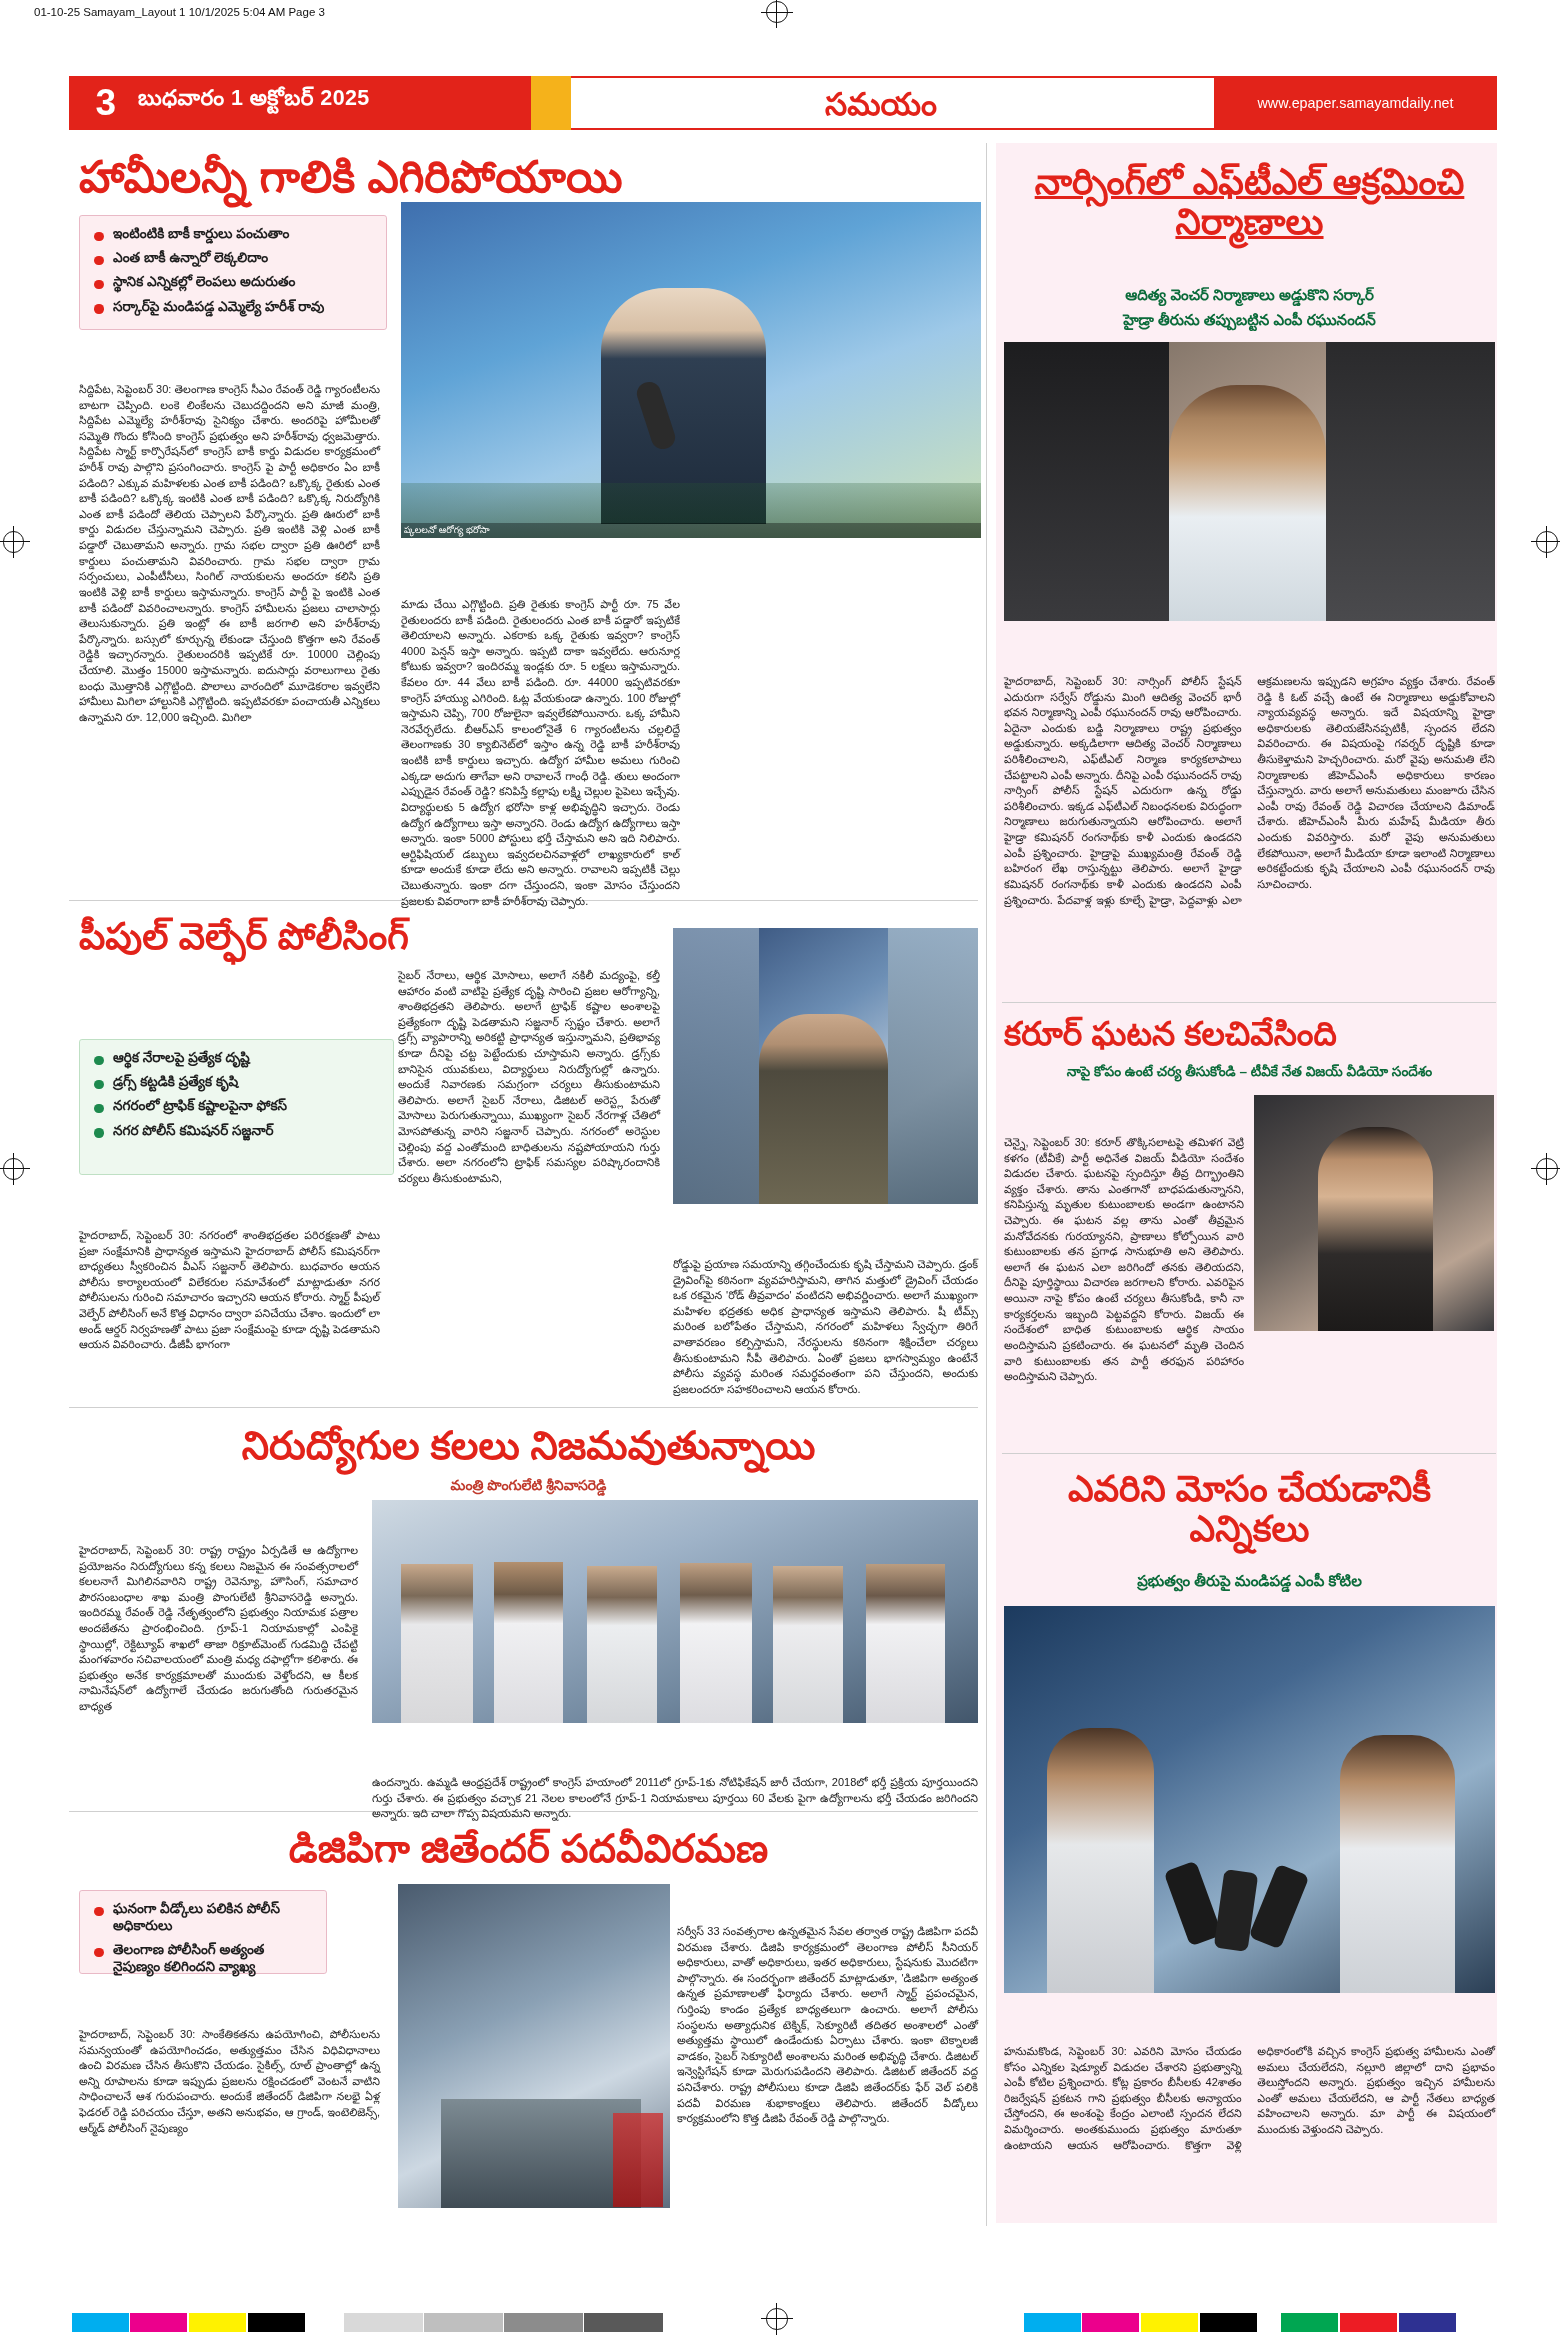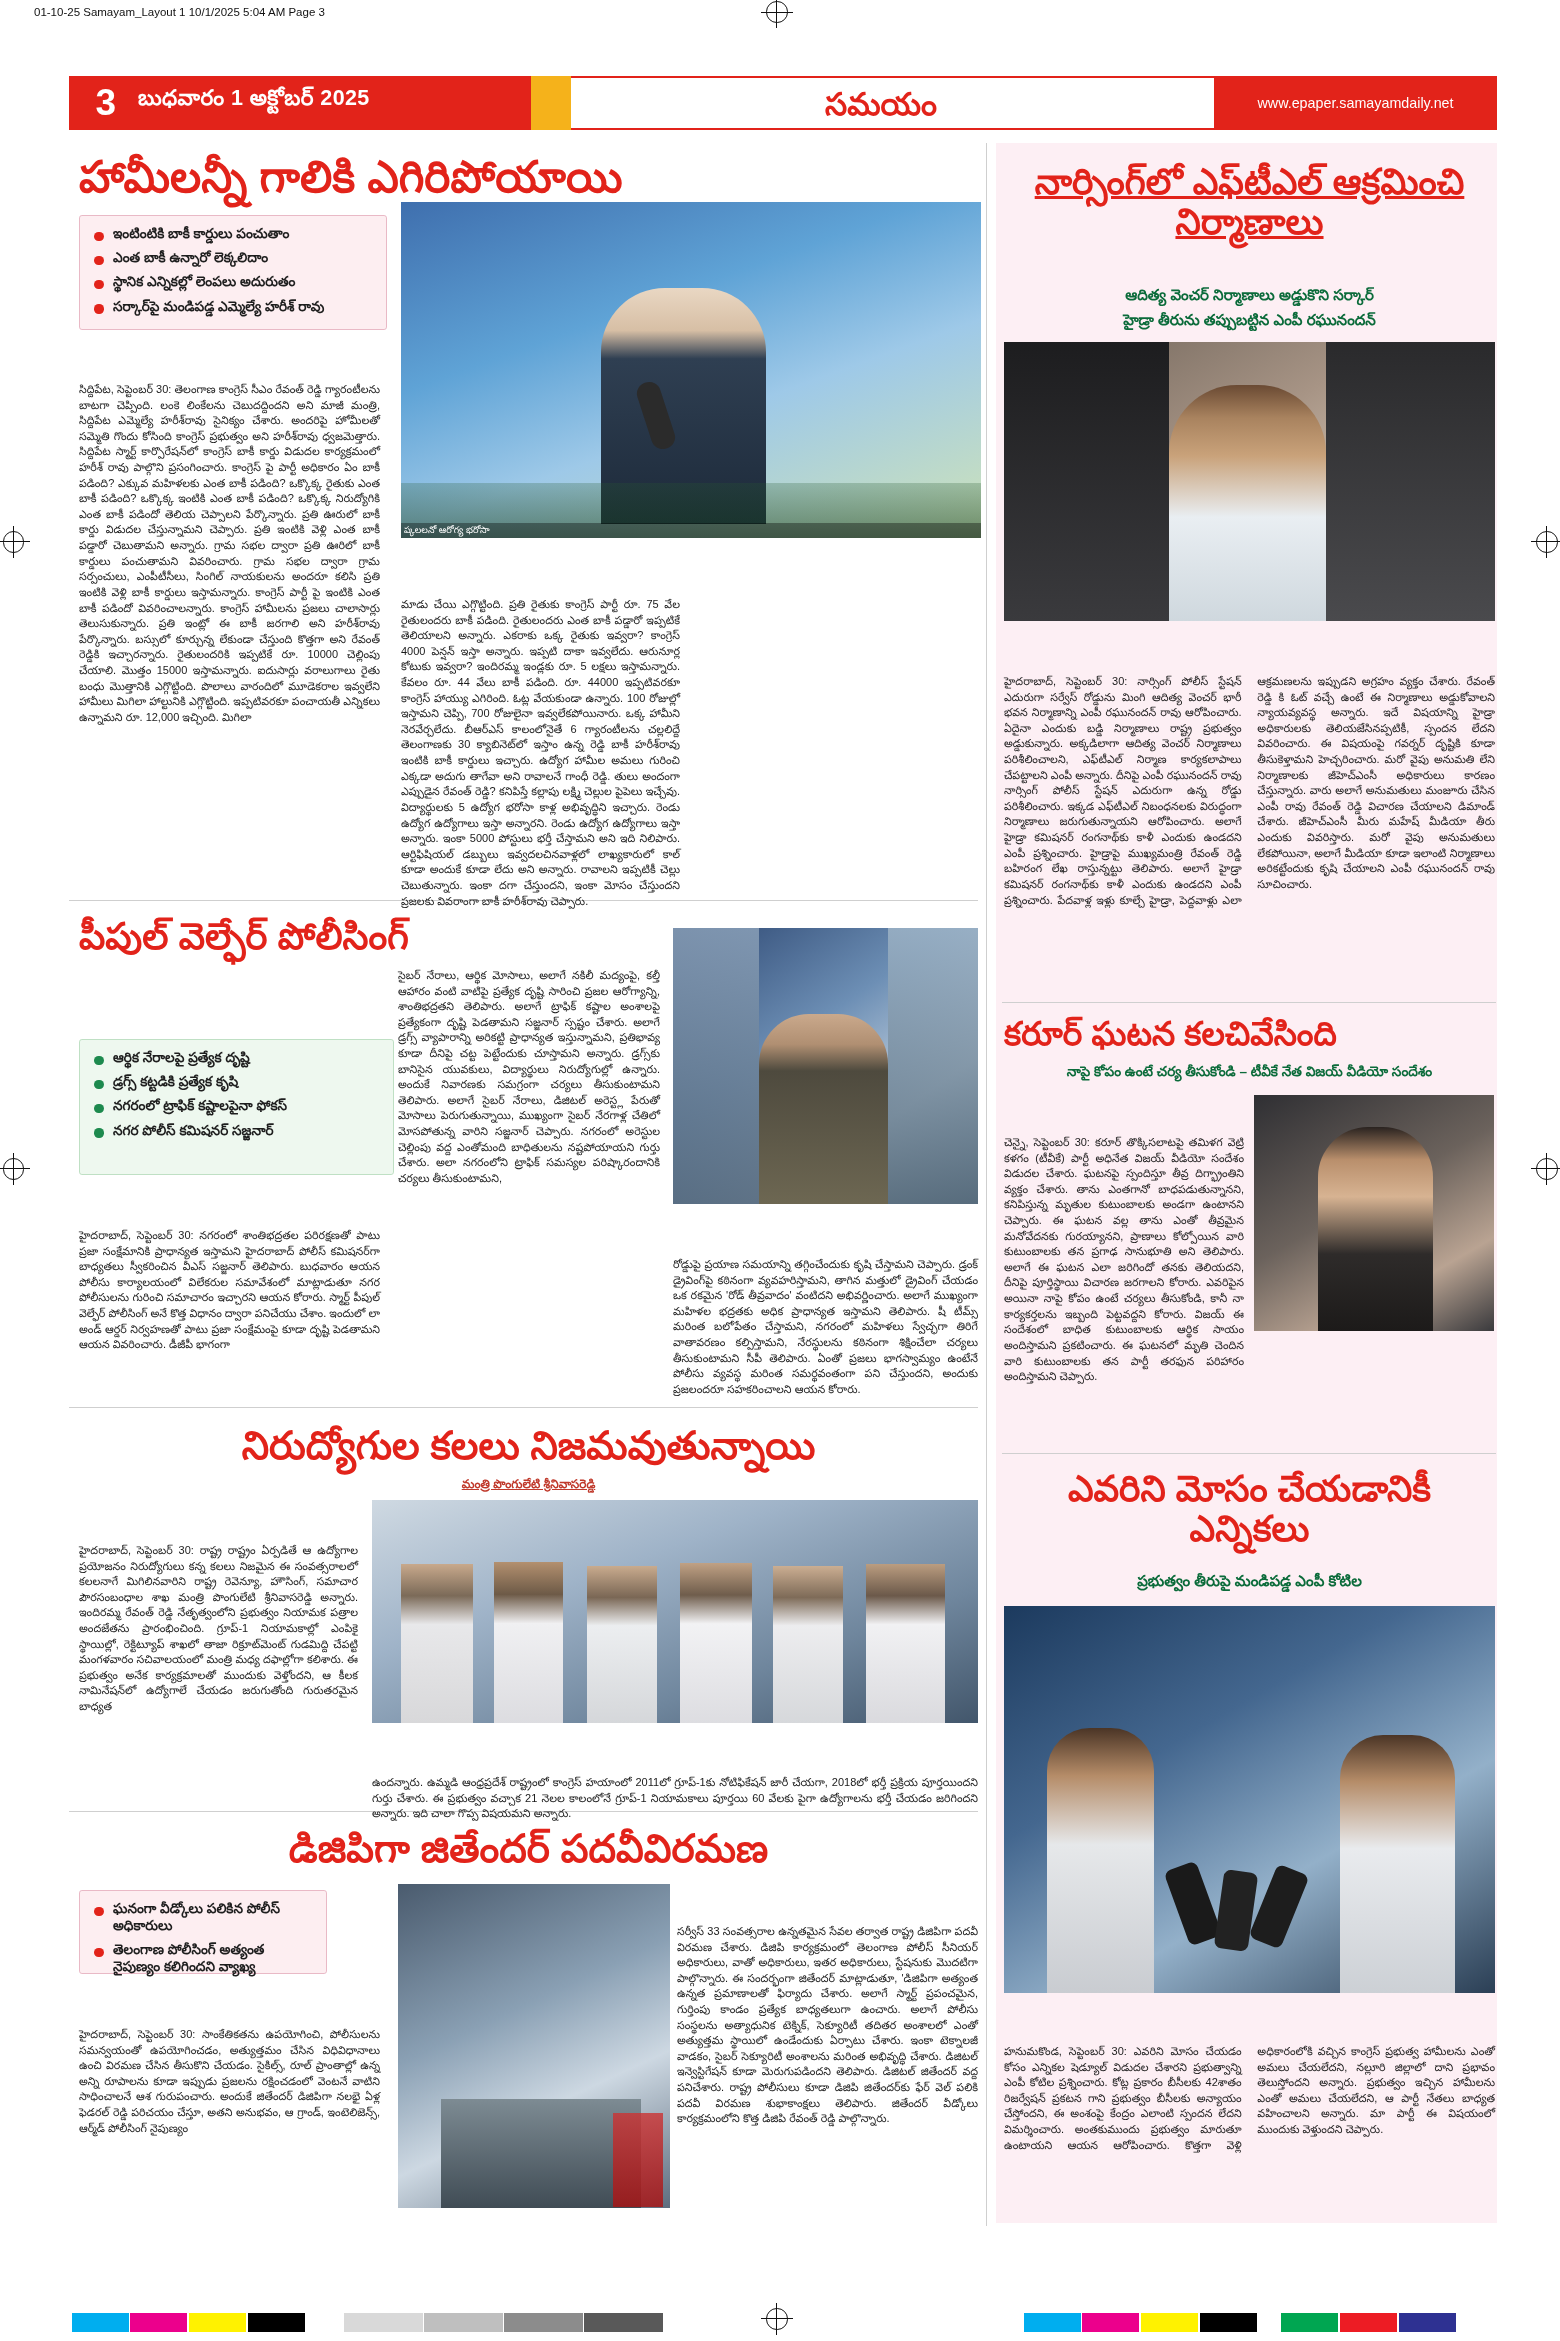--- a/index.html
+++ b/index.html
@@ -202,21 +202,21 @@
     <div style="position:absolute; left:86px; top:86px; width:129px; height:190px; background:linear-gradient(180deg,#caa98c 0%,#b08f72 16%,#4e4a3e 30%,#6d6752 100%);border-radius:50px 50px 0 0;"></div>
     <div style="position:absolute; left:0; top:0; width:86px; height:276px; background:linear-gradient(180deg,#8aa0b8,#4c6176);opacity:.85;"></div>
     <div style="position:absolute; left:215px; top:0; width:90px; height:276px; background:linear-gradient(180deg,#9db3c6,#516677);opacity:.85;"></div>
   </div>
 
   <div class="body" style="left:79px; top:1188px; width:301px; height:206px;">హైదరాబాద్, సెప్టెంబర్ 30: నగరంలో శాంతిభద్రతల పరిరక్షణతో పాటు ప్రజా సంక్షేమానికి ప్రాధాన్యత ఇస్తామని హైదరాబాద్ పోలీస్ కమిషనర్‌గా బాధ్యతలు స్వీకరించిన వీఎస్ సజ్జనార్ తెలిపారు. బుధవారం ఆయన పోలీసు కార్యాలయంలో విలేకరుల సమావేశంలో మాట్లాడుతూ నగర పోలీసులను గురించి సమాచారం ఇచ్చారని ఆయన కోరారు. స్మార్ట్ పీపుల్ వెల్ఫేర్ పోలీసింగ్ అనే కొత్త విధానం ద్వారా పనిచేయు చేశాం. ఇందులో లా అండ్ ఆర్డర్ నిర్వహణతో పాటు ప్రజా సంక్షేమంపై కూడా దృష్టి పెడతామని ఆయన వివరించారు. డీజీపీ భాగంగా</div>
   <div class="body" style="left:398px; top:928px; width:262px; height:467px;">సైబర్ నేరాలు, ఆర్థిక మోసాలు, అలాగే నకిలీ మద్యంపై, కల్తీ ఆహారం వంటి వాటిపై ప్రత్యేక దృష్టి సారించి ప్రజల ఆరోగ్యాన్ని, శాంతిభద్రతని తెలిపారు. అలాగే ట్రాఫిక్ కష్టాల అంశాలపై ప్రత్యేకంగా దృష్టి పెడతామని సజ్జనార్ స్పష్టం చేశారు. అలాగే డ్రగ్స్ వ్యాపారాన్ని అరికట్టి ప్రాధాన్యత ఇస్తున్నామని, ప్రతిభావ్య కూడా దీనిపై చట్ట పెట్టేందుకు చూస్తామని అన్నారు. డ్రగ్స్‌కు బానిసైన యువకులు, విద్యార్థులు నిరుద్యోగుల్లో ఉన్నారు. అందుకే నివారణకు సమగ్రంగా చర్యలు తీసుకుంటామని తెలిపారు. అలాగే సైబర్ నేరాలు, డిజిటల్ అరెస్ట్ల పేరుతో మోసాలు పెరుగుతున్నాయి, ముఖ్యంగా సైబర్ నేరగాళ్ల చేతిలో మోసపోతున్న వారిని సజ్జనార్ చెప్పారు. నగరంలో అరెస్టుల చెల్లింపు వద్ద ఎంతోమంది బాధితులను నష్టపోయాయని గుర్తు చేశారు. అలా నగరంలోని ట్రాఫిక్ సమస్యల పరిష్కారందానికి చర్యలు తీసుకుంటామని,</div>
   <div class="body" style="left:673px; top:1217px; width:305px; height:178px;">రోడ్డుపై ప్రయాణ సమయాన్ని తగ్గించేందుకు కృషి చేస్తామని చెప్పారు. డ్రంక్ డ్రైవింగ్‌పై కఠినంగా వ్యవహరిస్తామని, తాగిన మత్తులో డ్రైవింగ్ చేయడం ఒక రకమైన 'రోడ్ తీవ్రవాదం' వంటిదని అభివర్ణించారు. అలాగే ముఖ్యంగా మహిళల భద్రతకు అధిక ప్రాధాన్యత ఇస్తామని తెలిపారు. షీ టీమ్స్ మరింత బలోపేతం చేస్తామని, నగరంలో మహిళలు స్వేచ్ఛగా తిరిగే వాతావరణం కల్పిస్తామని, నేరస్థులను కఠినంగా శిక్షించేలా చర్యలు తీసుకుంటామని సీపీ తెలిపారు. ఏంతో ప్రజలు భాగస్వామ్యం ఉంటేనే పోలీసు వ్యవస్థ మరింత సమర్థవంతంగా పని చేస్తుందని, అందుకు ప్రజలందరూ సహకరించాలని ఆయన కోరారు.</div>
 
   <div class="hl" style="left:79px; top:1424px; width:899px; font-size:39px; text-align:center;">నిరుద్యోగుల కలలు నిజమవుతున్నాయి</div>
-  <div class="subhl" style="left:79px; top:1477px; width:899px; font-size:12px; text-align:center; color:#c0392b;text-decoration:underline;">మంత్రి పొంగులేటి శ్రీనివాసరెడ్డి</div>
+  <div class="subhl" style="left:79px; top:1477px; width:899px; font-size:14px; text-align:center; color:#c0392b;">మంత్రి పొంగులేటి శ్రీనివాసరెడ్డి</div>
 
   <div class="photo img-e" style="left:372px; top:1500px; width:606px; height:223px;">
     <div style="position:absolute; left:29px; top:64px; width:72px; height:159px; background:linear-gradient(180deg,#c8a98c 0%,#7b6a58 20%,#e8e8ea 38%,#d8d8da 100%);"></div>
     <div style="position:absolute; left:122px; top:62px; width:69px; height:162px; background:linear-gradient(180deg,#b3906f 0%,#6d5a47 20%,#f0f0f2 38%,#dcdce0 100%);"></div>
     <div style="position:absolute; left:215px; top:66px; width:70px; height:157px; background:linear-gradient(180deg,#c9ab8e 0%,#7a6755 20%,#eceef0 38%,#d5d7da 100%);"></div>
     <div style="position:absolute; left:308px; top:63px; width:72px; height:160px; background:linear-gradient(180deg,#c0a184 0%,#6f5d4c 20%,#f2f2f4 38%,#dddde1 100%);"></div>
     <div style="position:absolute; left:401px; top:66px; width:70px; height:157px; background:linear-gradient(180deg,#cbae92 0%,#7e6b58 20%,#ededef 38%,#d6d8db 100%);"></div>
     <div style="position:absolute; left:494px; top:64px; width:79px; height:159px; background:linear-gradient(180deg,#bb9d80 0%,#6b594a 20%,#f1f1f3 38%,#dadade 100%);"></div>
   </div>
 

